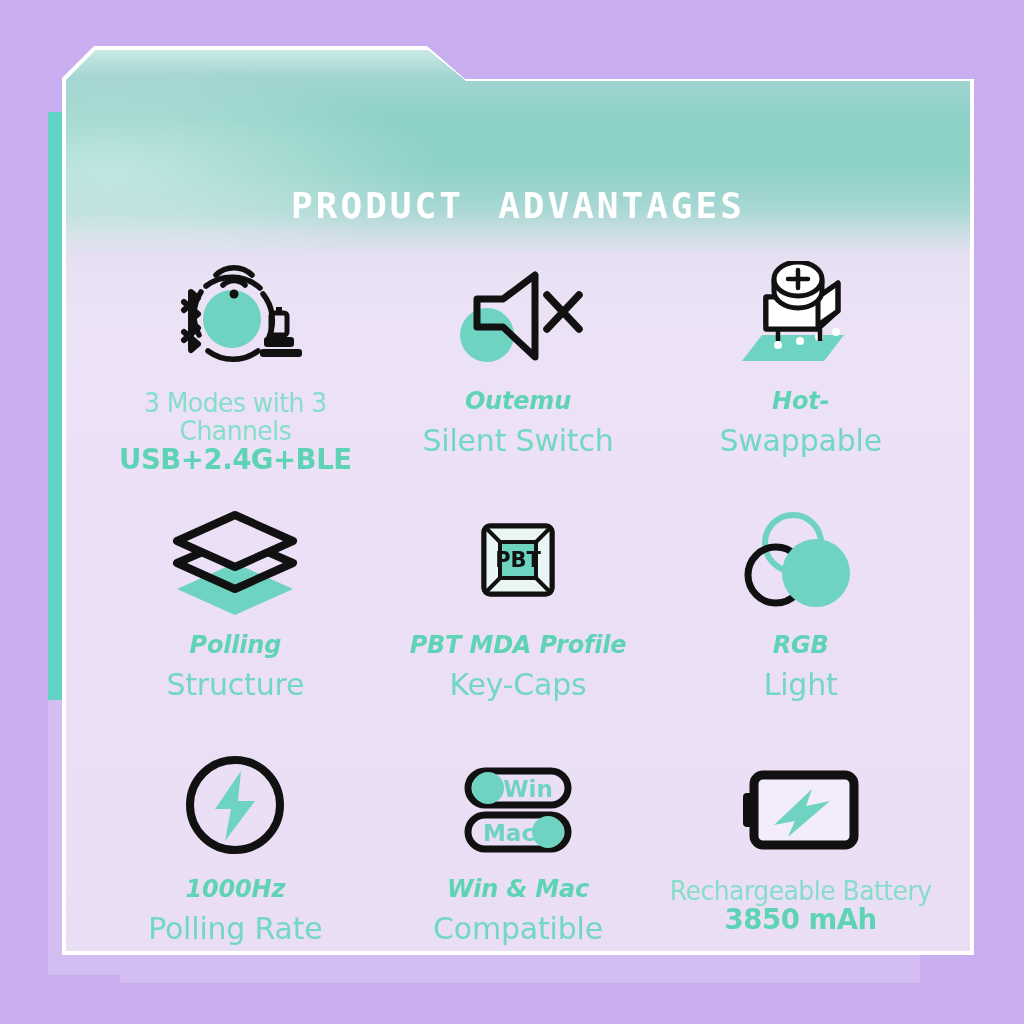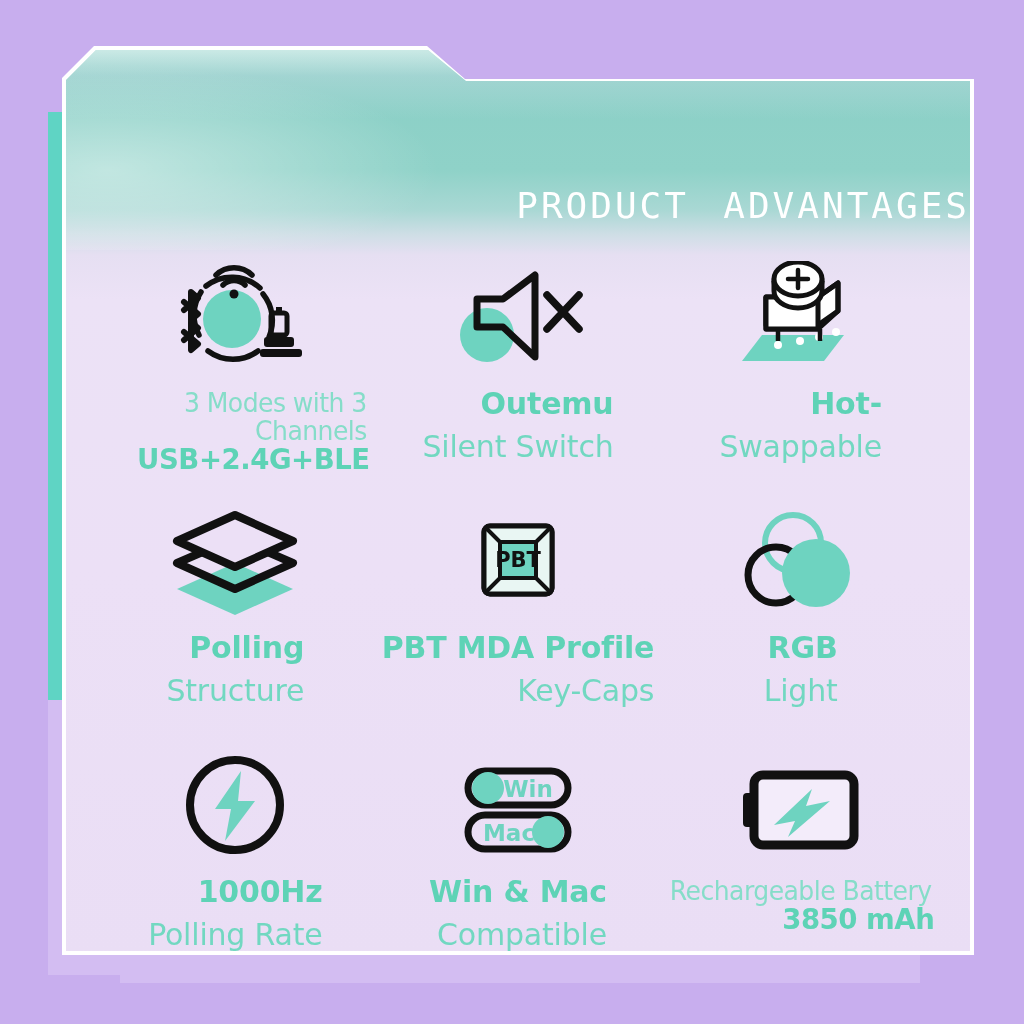--- a/index.html
+++ b/index.html
@@ -54,40 +54,40 @@
         #eadef5 909px);
   }
   
   .header-glow{
     position:absolute;left:0;top:0;width:420px;height:200px;
     background:radial-gradient(ellipse at 10% 60%, rgba(255,255,255,.45) 0%, rgba(255,255,255,0) 62%);
     pointer-events:none;
   }
 
   .title{
-    position:absolute;left:0;right:0;top:124px;text-align:right;
+    position:absolute;left:0;right:0;top:124px;text-align:center;
     color:#ffffff;
     font-family:"DejaVu Sans Mono","Liberation Mono",monospace;
-    font-size:52px;font-weight:400;letter-spacing:3px;
+    font-size:52px;font-weight:700;letter-spacing:3px;
     font-variant:small-caps;text-transform:lowercase;
     line-height:1;
   }
 
   
   .grid{
     position:absolute;left:28px;right:28px;top:205px;
     display:grid;grid-template-columns:repeat(3,1fr);
     grid-auto-rows:244px;
   }
   .cell{display:flex;flex-direction:column;align-items:center;justify-content:flex-start;}
   .icon-box{height:128px;display:flex;align-items:flex-end;justify-content:center;}
-  .labels{margin-top:6px;text-align:right;line-height:1.03;}
+  .labels{margin-top:6px;text-align:center;line-height:1.03;}
   .l-top{display:block;}
   .l-bot{display:block;}
-  .bold{font-weight:700;font-size:30px;color:#5ed3b6;letter-spacing:-0.2px;}
+  .bold{font-weight:700;font-size:24px;color:#5ed3b6;letter-spacing:-0.2px;font-style:italic;}
   .light{font-weight:400;font-size:30px;color:#72d8c1;letter-spacing:-0.2px;margin-top:12px;}
   .cond{font-weight:400;font-size:27px;color:#86ddc9;letter-spacing:-0.6px;
         transform:scaleX(.93);transform-origin:center;}
   .bold-cond{font-weight:700;font-size:29px;color:#5ed3b6;letter-spacing:-0.5px;
         transform:scaleX(.95);transform-origin:center;}
 </style>
 </head>
 <body>
 
 <div id="stage">

